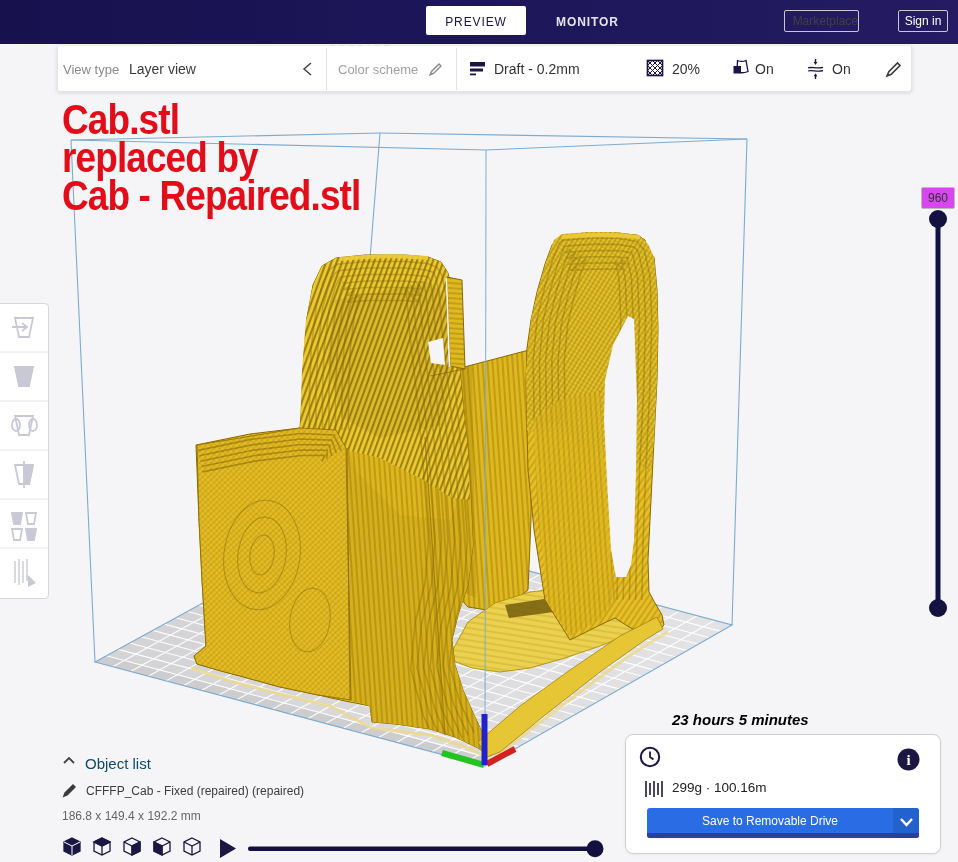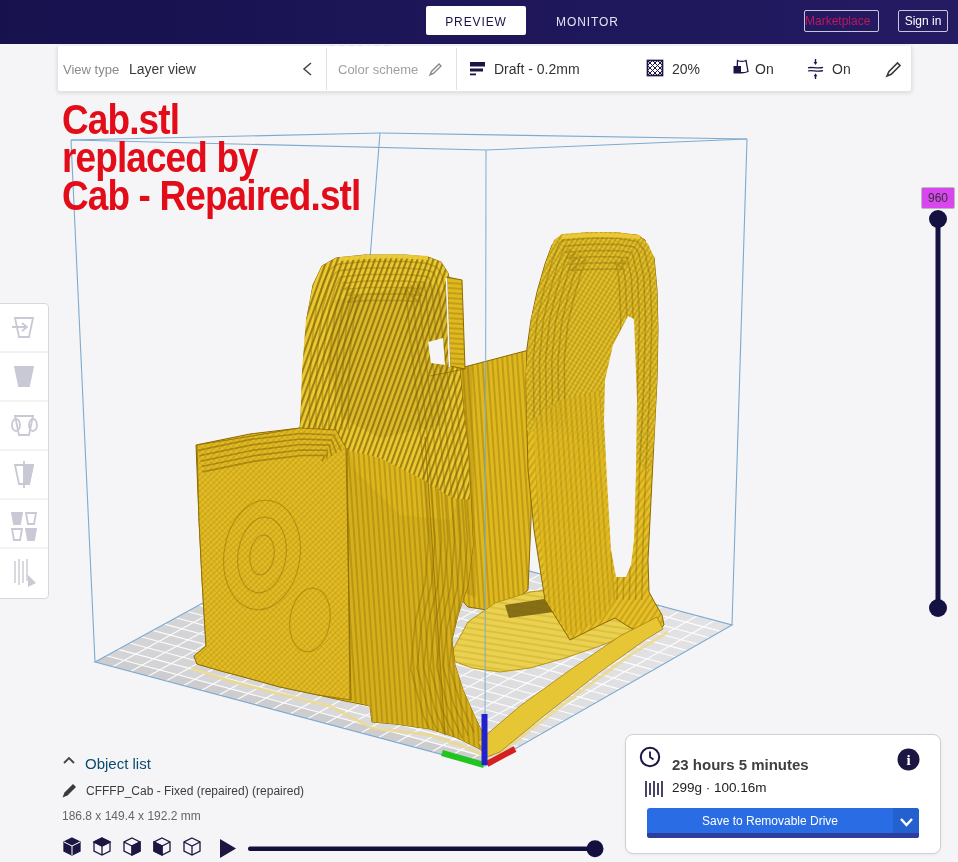--- a/index.html
+++ b/index.html
@@ -180,22 +180,22 @@
  <line x1="487" y1="764" x2="515" y2="749" stroke="#d42020" stroke-width="6"></line>
  <rect x="481.5" y="714" width="6" height="51" fill="#2222cc"></rect>
 </svg>
 
 <div class="abs" style="left:62px;top:101px;color:#e20d18;font-weight:bold;font-size:42px;line-height:38px;letter-spacing:-1px;transform:scaleX(0.88);transform-origin:0 0;white-space:nowrap;">Cab.stl<br>replaced by<br>Cab - Repaired.stl</div>
 
 <div class="abs" style="left:0;top:0;width:958px;height:44px;background:linear-gradient(90deg,#17114e,#241b63);"></div>
 <div class="abs" style="left:329px;top:15px;font-size:12px;color:#e6e4f2;letter-spacing:0.9px;margin-top:28px;">PREPARE</div>
 <div class="abs" style="left:426px;top:6px;width:100px;height:29px;background:#ffffff;border-radius:2px;"></div>
 <div class="abs" style="left:426px;top:15px;width:100px;text-align:center;font-size:12px;color:#1a1446;letter-spacing:0.9px;">PREVIEW</div>
-<div class="abs" style="left:556px;top:15px;font-size:12px;color:#e6e4f2;letter-spacing:0.9px;">MONITOR</div>
-<div class="abs" style="left:804px;top:10px;width:73px;height:20px;border:1px solid rgba(255,255,255,0.75);border-radius:2px;color:#be185d;font-size:12px;text-align:left;line-height:20px;">Marketplace</div>
+<div class="abs" style="left:556px;top:15px;font-size:12px;color:#e6e4f2;letter-spacing:0.9px;font-weight:bold;">MONITOR</div>
+<div class="abs" style="left:784px;top:10px;width:73px;height:20px;border:1px solid rgba(255,255,255,0.75);border-radius:2px;color:#404040;font-size:12px;text-align:right;line-height:20px;">Marketplace</div>
 <div class="abs" style="left:898px;top:10px;width:48px;height:20px;border:1px solid rgba(255,255,255,0.75);border-radius:2px;color:#ffffff;font-size:12px;text-align:center;line-height:20px;">Sign in</div>
 
 <div class="abs" style="left:57px;top:46px;width:853px;height:45px;background:#ffffff;border:1px solid #e4e4e4;border-top:none;box-shadow:0 1px 4px rgba(0,0,0,0.12);border-radius:0 0 3px 3px;"></div>
 <div class="abs" style="left:63px;top:62px;font-size:13px;color:#8a8a8a;">View type</div>
 <div class="abs" style="left:129px;top:61px;font-size:14px;color:#3a3a3a;">Layer view</div>
 <svg class="abs" style="left:301px;top:61px" width="14" height="16">
       <polyline points="10,2 3,8 10,14" fill="none" stroke="#444" stroke-width="1.5"></polyline>
     </svg>
 <div class="abs" style="left:326px;top:48px;width:1px;height:42px;background:#e2e2e2;"></div>
 <div class="abs" style="left:338px;top:62px;font-size:13px;color:#a0a0a0;">Color scheme</div>
@@ -322,21 +322,21 @@
   <path d="M160,3 L176,12.5 L160,22 Z" fill="#1b1642"></path>
   <rect x="188" y="10.5" width="350" height="4.5" rx="2" fill="#131040"></rect>
   <circle cx="535" cy="12.7" r="8.5" fill="#131040"></circle>
 </svg>
 
 <div class="abs" style="left:625px;top:734px;width:314px;height:118px;background:#ffffff;border:1px solid #d0d0d0;border-radius:8px;box-shadow:0 1px 3px rgba(0,0,0,0.06);"></div>
 <svg class="abs" style="left:639px;top:746px" width="24" height="24">
   <circle cx="11" cy="11" r="9.2" fill="none" stroke="#1b1642" stroke-width="2"></circle>
   <path d="M11,5.5 L11,11 L14.5,13.5" fill="none" stroke="#1b1642" stroke-width="1.8"></path>
 </svg>
-<div class="abs" style="left:672px;top:756px;font-size:15px;font-weight:bold;color:#404040;">23 hours 5 minutes</div>
+<div class="abs" style="left:672px;top:711px;font-size:15px;font-weight:bold;color:#000000;font-style:italic;">23 hours 5 minutes</div>
 <svg class="abs" style="left:897px;top:748px" width="24" height="24">
   <circle cx="11.5" cy="11.5" r="11" fill="#1b1642"></circle>
   <text x="11.5" y="17" font-family="Liberation Serif, serif" font-size="15" font-weight="bold" fill="#fff" text-anchor="middle">i</text>
 </svg>
 <svg class="abs" style="left:643px;top:778px" width="26" height="22">
   <g stroke="#1b1642">
     <line x1="3" y1="3" x2="3" y2="19" stroke-width="1.6"></line>
     <line x1="7" y1="5" x2="7" y2="17" stroke-width="1.6"></line>
     <line x1="11" y1="3" x2="11" y2="19" stroke-width="1.6"></line>
     <line x1="15" y1="5" x2="15" y2="17" stroke-width="1.6"></line>

